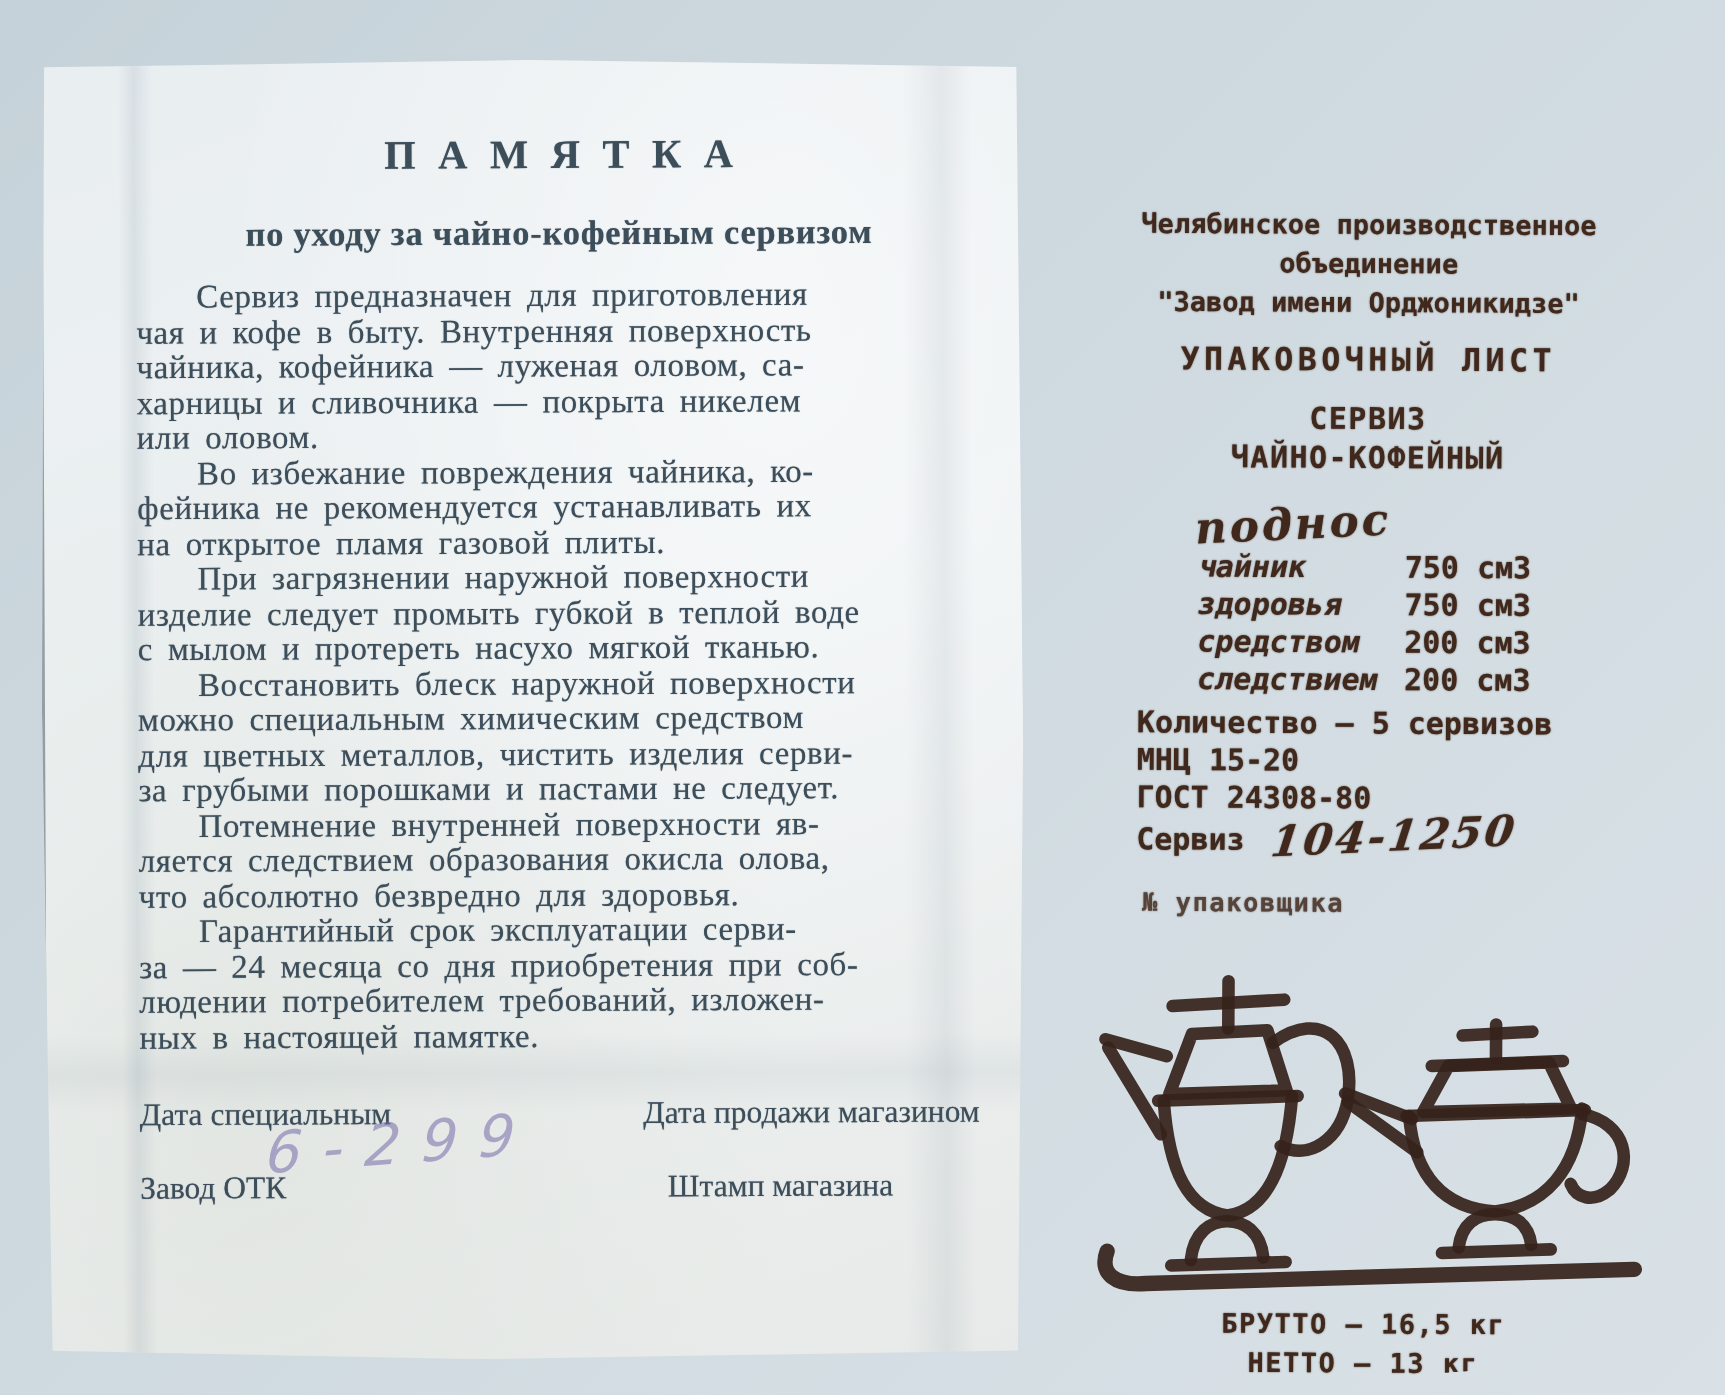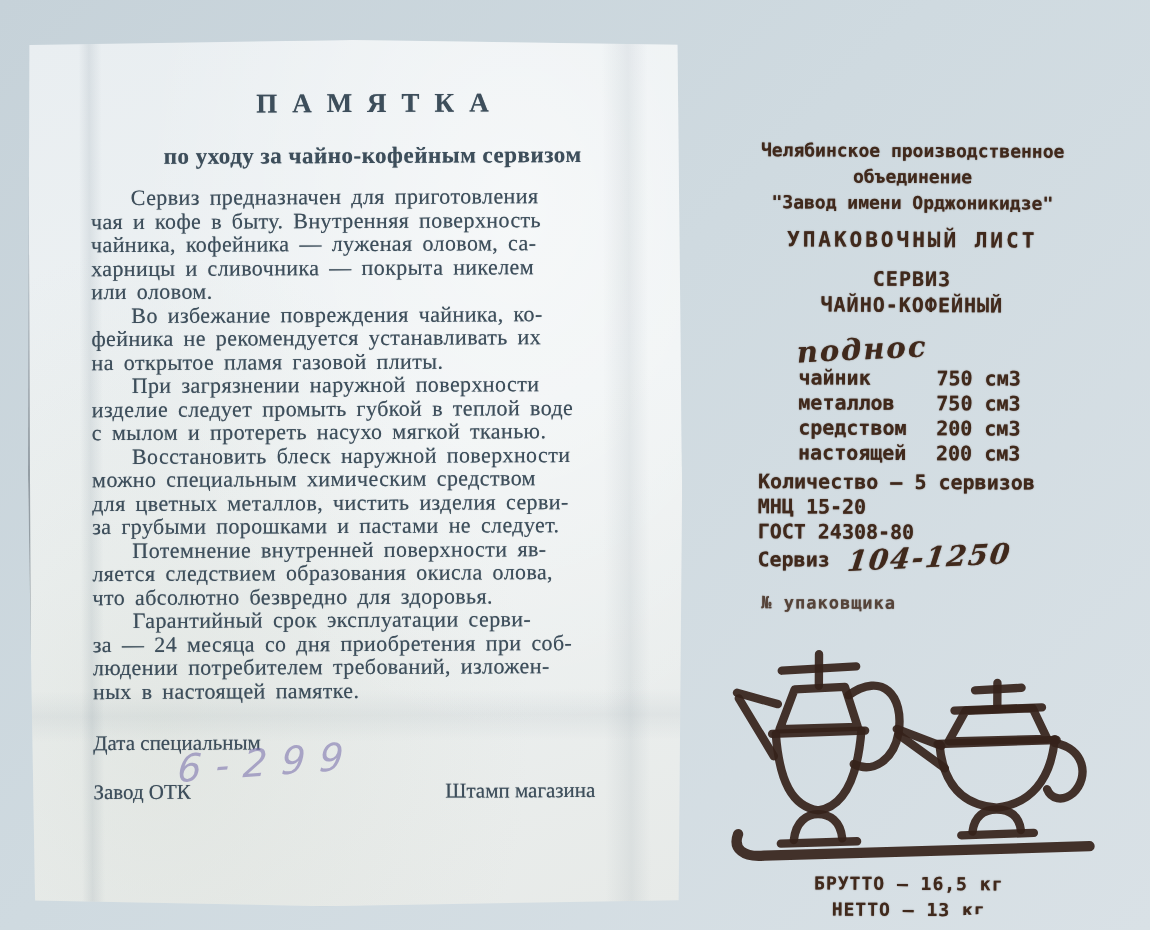--- a/index.html
+++ b/index.html
@@ -83,21 +83,21 @@
   .pack-org{font-size:18px;line-height:26px;}
   .pack-doc-title{margin-top:12px;font-size:21px;letter-spacing:3px;}
   .pack-product{margin-top:14px;font-size:20px;line-height:26px;letter-spacing:1px;}
   .hand-item{
     margin-top:12px;text-align:left;padding-left:78px;
     font-family:"DejaVu Serif", serif;font-style:italic;font-weight:bold;
     font-size:29px;transform:rotate(-3deg);letter-spacing:2px;
   }
   .pack-items{margin-top:2px;text-align:left;padding-left:80px;font-size:20px;line-height:25px;}
   .item-row{display:flex;}
-  .item-name{width:138px;}
+  .item-name{width:138px;font-style:italic;}
   .pack-specs{margin-top:4px;text-align:left;padding-left:40px;font-size:20px;line-height:25px;}
   .article-row{display:flex;align-items:baseline;}
   .hand-article{
     font-family:"DejaVu Serif", serif;font-style:italic;
     font-size:28px;margin-left:18px;transform:rotate(-3deg) skewX(-10deg);
     letter-spacing:2px;
   }
   .pack-packer{margin-top:20px;text-align:left;padding-left:44px;font-size:17px;letter-spacing:1px;opacity:.85;}
   .pack-drawing{margin-top:34px;margin-left:4px;}
   .pack-weights{margin-top:2px;font-size:18px;line-height:26px;letter-spacing:1px;}
@@ -131,20 +131,21 @@
 ляется следствием образования окисла олова,
 что абсолютно безвредно для здоровья.</p>
         <p>Гарантийный срок эксплуатации серви-
 за — 24 месяца со дня приобретения при соб-
 людении потребителем требований, изложен-
 ных в настоящей памятке.</p>
       </div>
       <div class="memo-footer">
         <div class="foot-row">
           <span>Дата специальным</span>
+          <span>Дата продажи магазином</span>
         </div>
         <div class="foot-row2">
           <span>Завод ОТК</span>
           <span class="right">Штамп магазина</span>
         </div>
       </div>
     </div>
     <div class="hand-stamp">6-299</div>
   </div>
 
@@ -160,29 +161,29 @@
         <div>СЕРВИЗ</div>
         <div>ЧАЙНО-КОФЕЙНЫЙ</div>
       </div>
       <div class="hand-item">поднос</div>
       <div class="pack-items">
         <div class="item-row">
           <span class="item-name">чайник</span>
           <span>750 см3</span>
         </div>
         <div class="item-row">
-          <span class="item-name">металлов</span>
+          <span class="item-name">здоровья</span>
           <span>750 см3</span>
         </div>
         <div class="item-row">
           <span class="item-name">средством</span>
           <span>200 см3</span>
         </div>
         <div class="item-row">
-          <span class="item-name">настоящей</span>
+          <span class="item-name">следствием</span>
           <span>200 см3</span>
         </div>
       </div>
       <div class="pack-specs">
         <div>Количество — 5 сервизов</div>
         <div>МНЦ 15-20</div>
         <div>ГОСТ 24308-80</div>
         <div class="article-row">
           <span>Сервиз</span>
           <span class="hand-article">104-1250</span>

